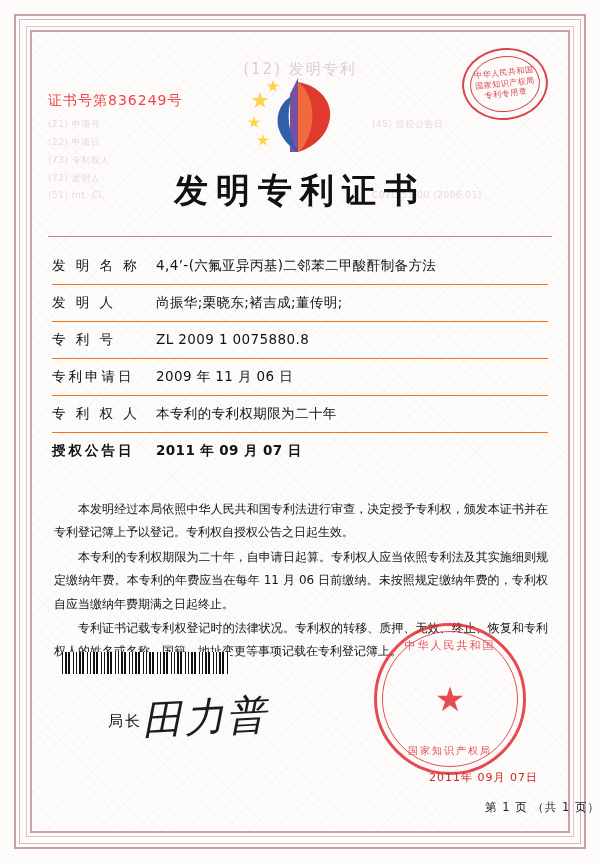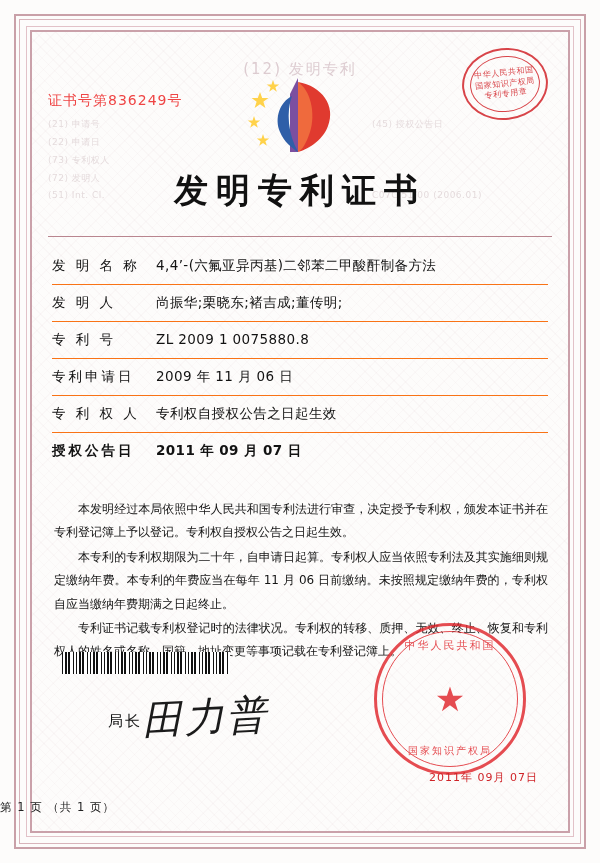--- a/index.html
+++ b/index.html
@@ -276,21 +276,21 @@
     bottom: 78px;
     font-size: 11px;
     color: #cf2328;
     letter-spacing: 1px;
   }
 
   .page-footer {
     position: absolute;
     left: 0; right: 0;
     bottom: 48px;
-    text-align: left;
+    text-align: right;
     font-size: 11.5px;
     color: #222;
     letter-spacing: 1px;
   }
 </style>
 </head>
 <body>
 
 <div class="page">
 
@@ -345,21 +345,21 @@
     <div class="field-row">
       <div class="field-label">专  利  号</div>
       <div class="field-value">ZL 2009 1 0075880.8</div>
     </div>
     <div class="field-row">
       <div class="field-label">专利申请日</div>
       <div class="field-value">2009 年 11 月 06 日</div>
     </div>
     <div class="field-row">
       <div class="field-label">专 利 权 人</div>
-      <div class="field-value">专利权自授权公告之日起生效</div>
+      <div class="field-value">本专利的专利权期限为二十年</div>
     </div>
     <div class="field-row no-rule">
       <div class="field-label">授权公告日</div>
       <div class="field-value">2011 年 09 月 07 日</div>
     </div>
   </div>
 
   <div class="body-text">
     <p>本发明经过本局依照中华人民共和国专利法进行审查，决定授予专利权，颁发本证书并在专利登记簿上予以登记。专利权自授权公告之日起生效。</p>
     <p>本专利的专利权期限为二十年，自申请日起算。专利权人应当依照专利法及其实施细则规定缴纳年费。本专利的年费应当在每年 11 月 06 日前缴纳。未按照规定缴纳年费的，专利权自应当缴纳年费期满之日起终止。</p>

